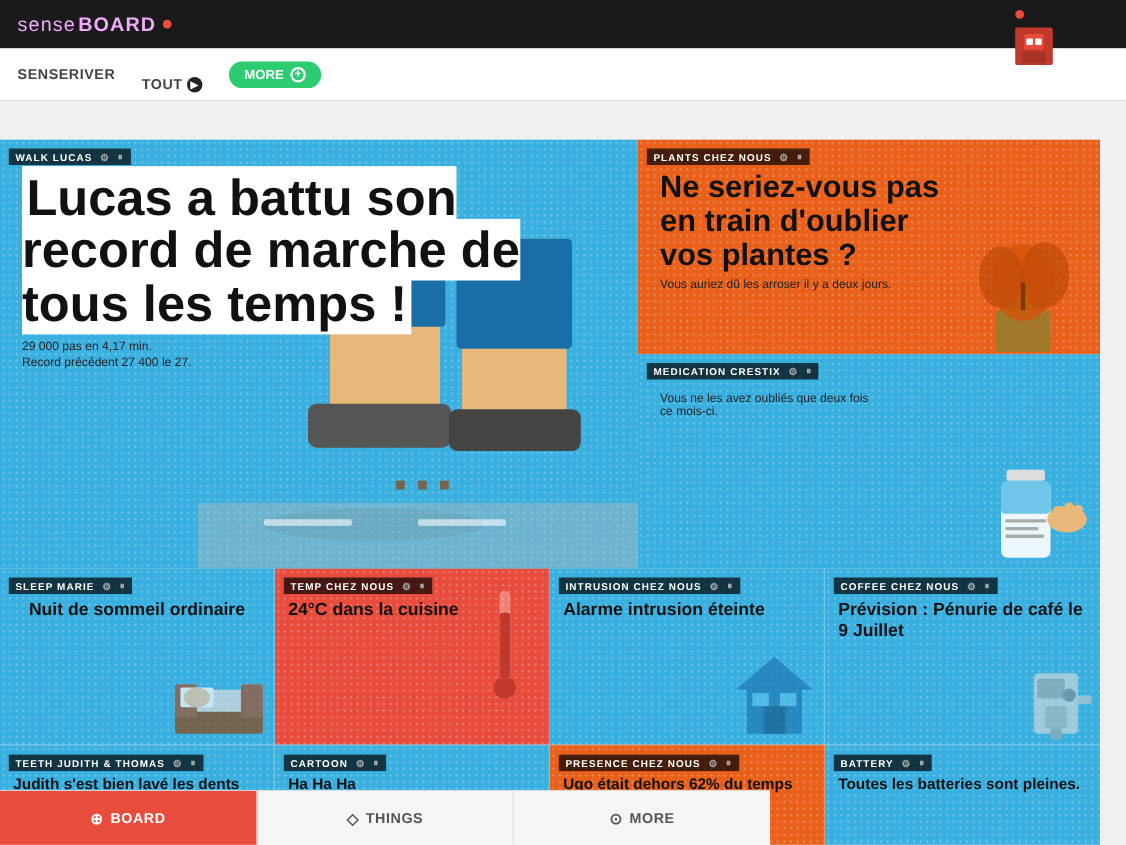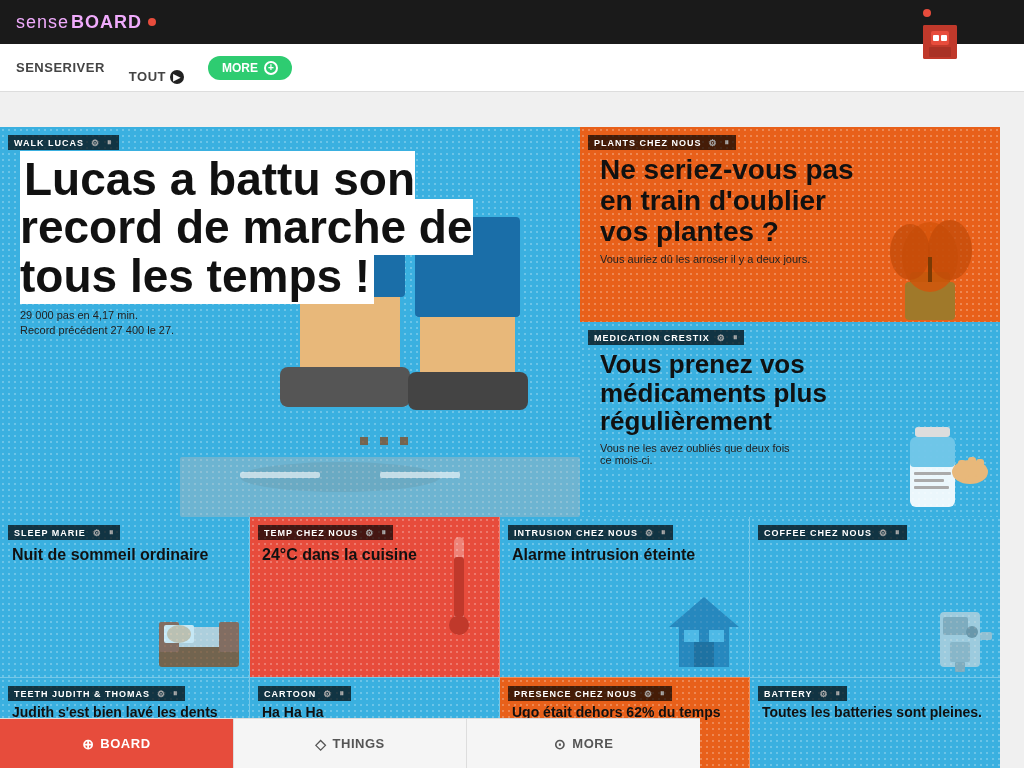--- a/index.html
+++ b/index.html
@@ -248,21 +248,21 @@
       position: relative;
       z-index: 5;
     }
     .card-sm h3 {
       font-size: 16px;
       font-weight: 900;
       color: #111;
       line-height: 1.2;
     }
 
-    .card-sleep { background: #3ab0e0; }
+    .card-sleep { background: #3ab0e0; text-align: center; }
     .card-temp { background: #e74c3c; }
     .card-intrusion { background: #3ab0e0; }
     .card-coffee { background: #3ab0e0; }
 
     
     .row3 {
       grid-row: 3;
       grid-column: 1 / 3;
       display: grid;
       grid-template-columns: 1fr 1fr 1fr 1fr;
@@ -489,21 +489,20 @@
     </div>
 
     <div class="card card-med">
       <div class="dotted"></div>
       <div class="card-tag">
         <span>MEDICATION CRESTIX</span>
         <span class="tag-gear">⚙</span>
         <span class="tag-pause">⏸</span>
       </div>
       <div class="card-content">
-        <h2>Vous prenez vos médicaments plus régulièrement</h2>
         <div class="subtitle">Vous ne les avez oubliés que deux fois ce mois-ci.</div>
       </div>
 
       <svg class="med-shape" width="120" height="120" viewBox="0 0 120 120">
 
         <rect x="45" y="30" width="35" height="10" fill="#ddd" rx="3"></rect>
         <rect x="40" y="40" width="45" height="70" fill="white" rx="6" opacity="0.9"></rect>
         <rect x="40" y="40" width="45" height="30" fill="#3ab0e0" rx="4" opacity="0.7"></rect>
 
         <rect x="44" y="75" width="37" height="3" fill="#aaa" rx="1"></rect>
@@ -579,20 +578,23 @@
       </svg>
     </div>
 
     <div class="card card-sm card-coffee">
       <div class="dotted"></div>
       <div class="card-tag">
         <span>COFFEE CHEZ NOUS</span>
         <span class="tag-gear">⚙</span>
         <span class="tag-pause">⏸</span>
       </div>
+      <div class="card-content">
+        <h3>Prévision : Pénurie de café le 9 Juillet</h3>
+      </div>
 
       <svg style="position:absolute;bottom:0;right:5px;opacity:0.6" width="70" height="80" viewBox="0 0 70 80">
         <rect x="15" y="15" width="40" height="55" fill="#ddd" rx="4"></rect>
         <rect x="18" y="20" width="25" height="18" fill="#aaa" rx="2"></rect>
         <circle cx="47" cy="35" r="6" fill="#888"></circle>
         <rect x="25" y="45" width="20" height="20" fill="#bbb" rx="2"></rect>
         <rect x="30" y="65" width="10" height="10" fill="#aaa" rx="1"></rect>
         <rect x="55" y="35" width="12" height="8" fill="#ccc" rx="2"></rect>
       </svg>
     </div>

